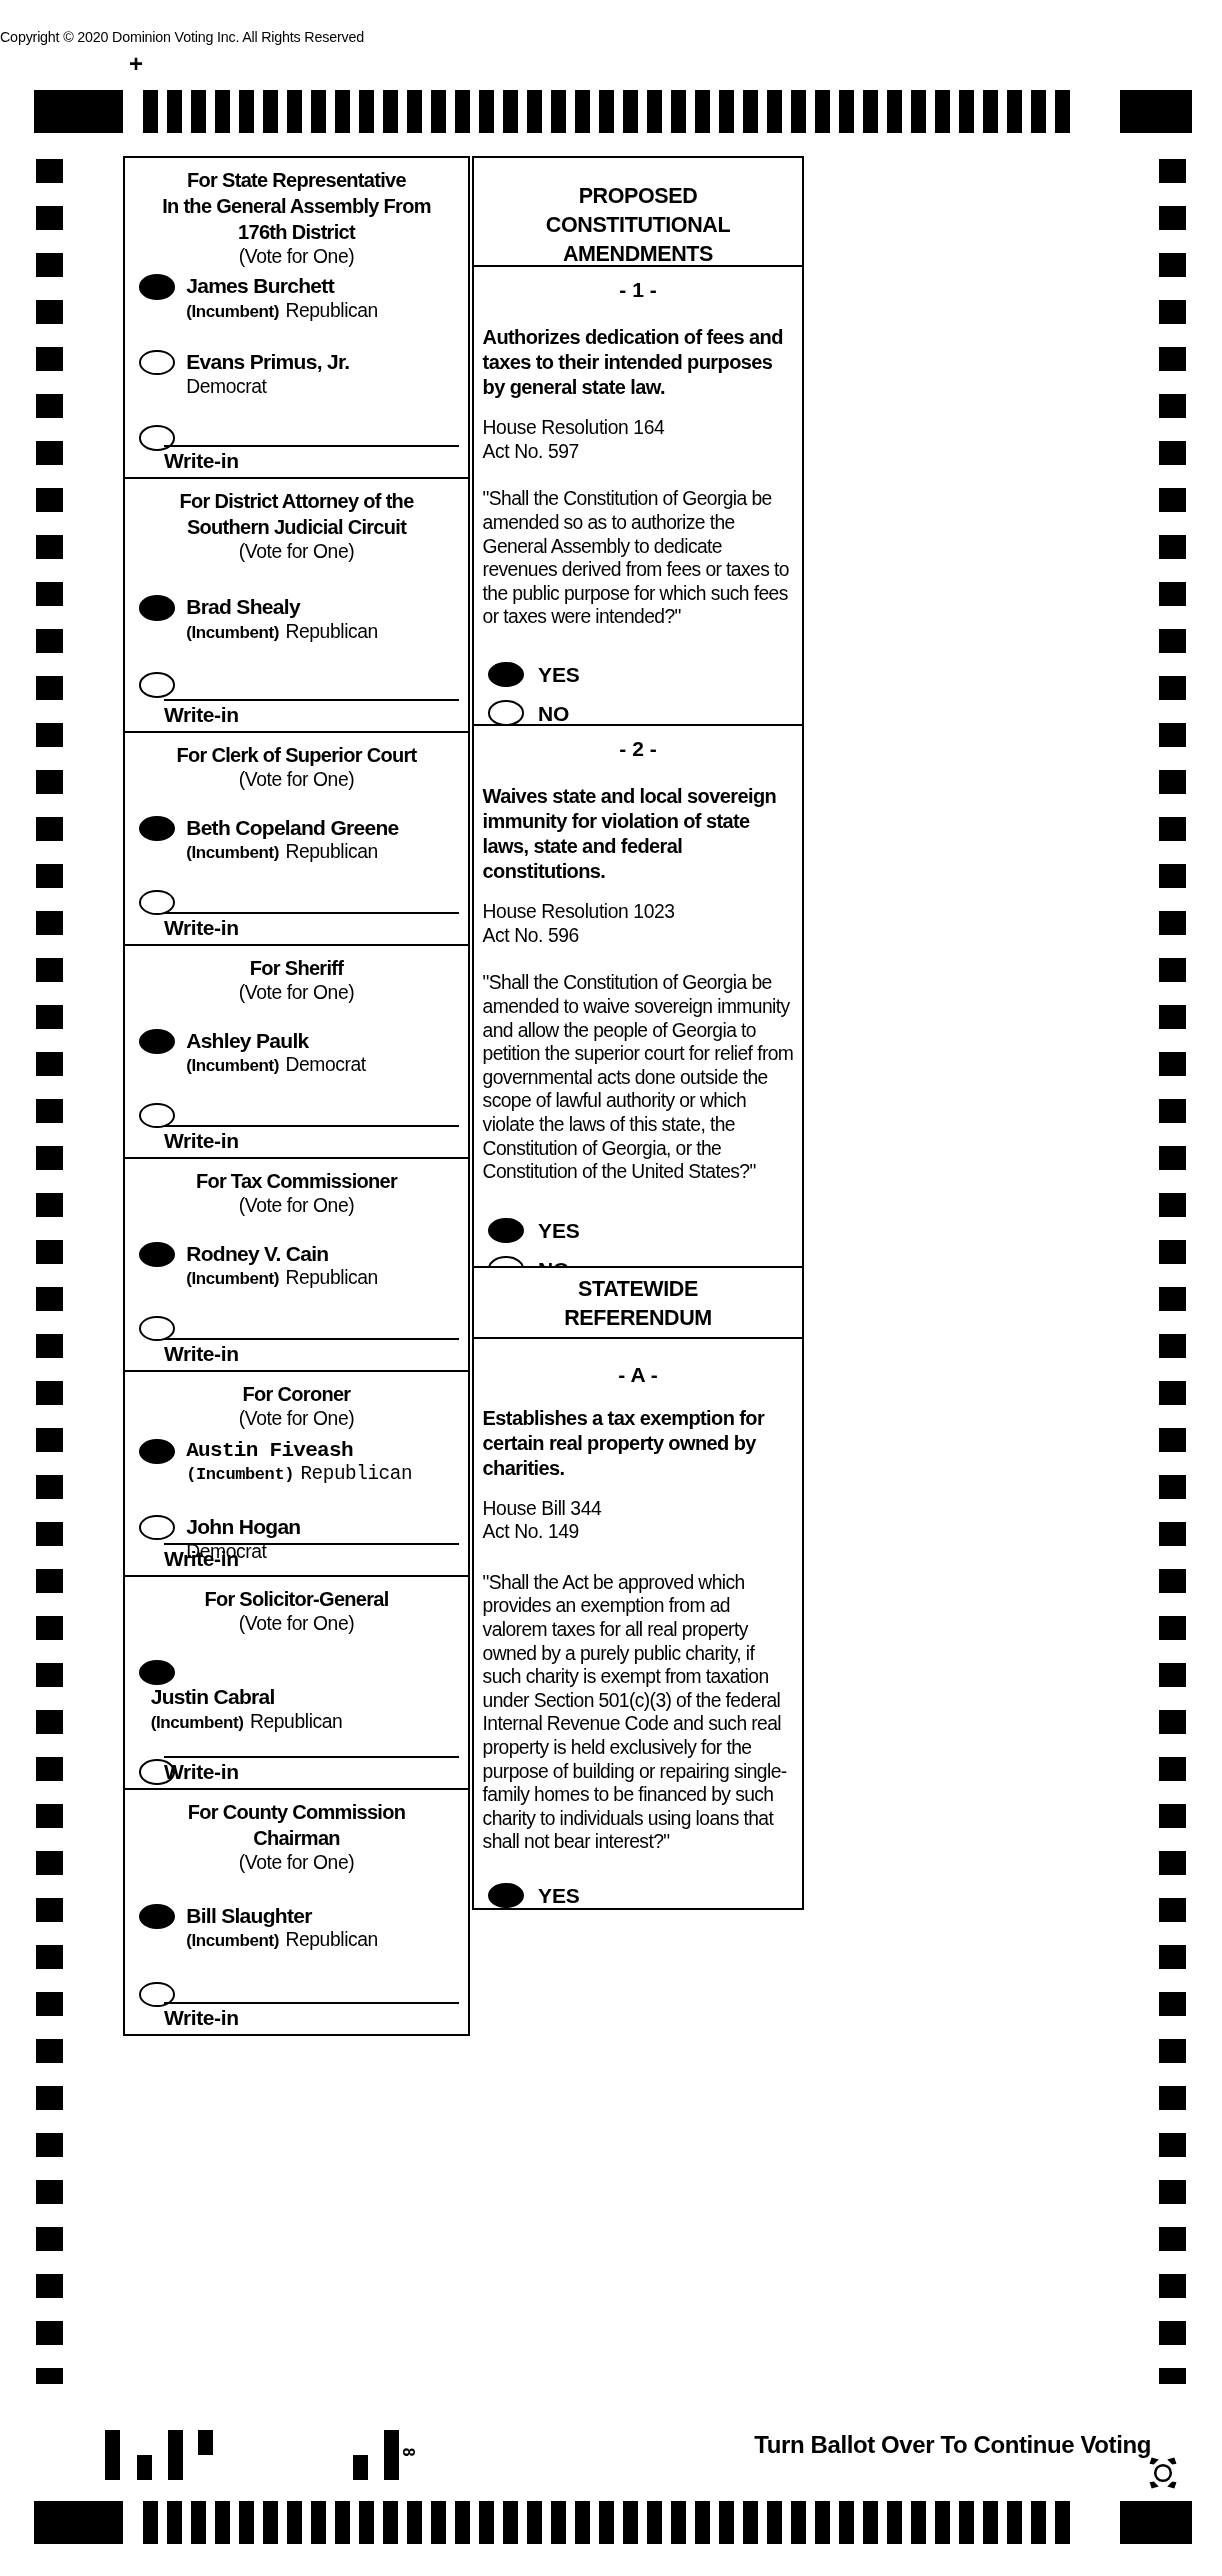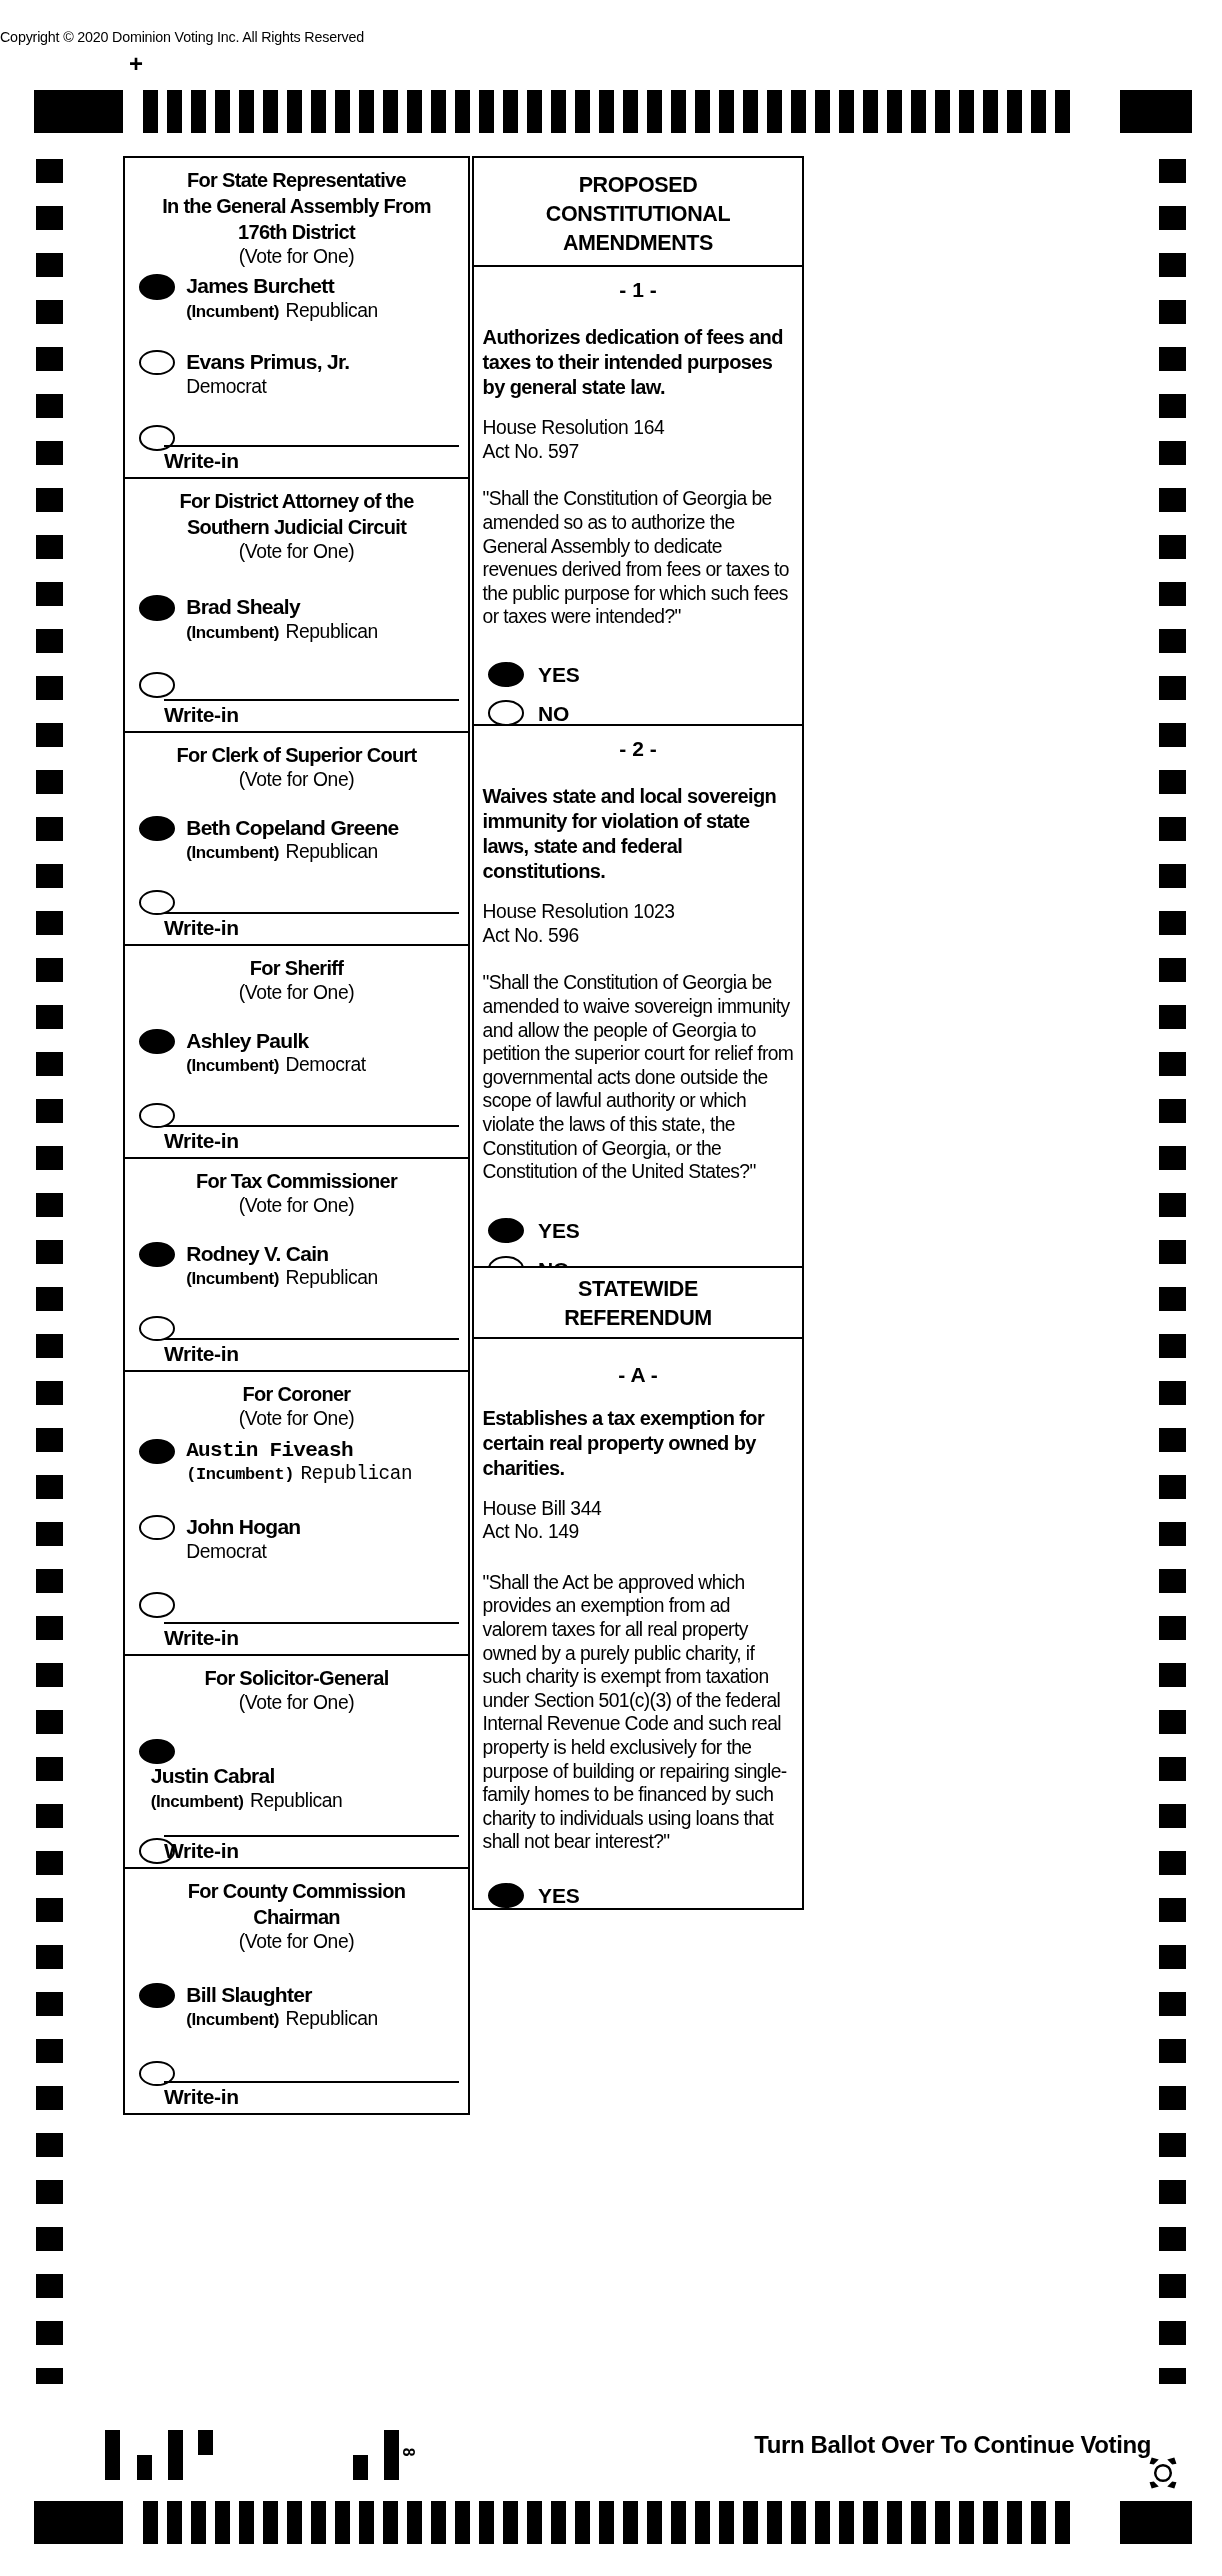--- a/index.html
+++ b/index.html
@@ -35,21 +35,21 @@
   .cinfo{margin-left:11.4px;}
   .cname{font-size:21px;font-weight:700;letter-spacing:-0.7px;line-height:23px;}
   .csub{margin-top:2.9px;font-size:19.3px;letter-spacing:-0.4px;line-height:21.5px;}
   .csub .inc{font-weight:700;font-size:17px;margin-right:6.4px;}
   .csub .inc:empty{margin-right:0;}
   .writein{position:absolute;left:39px;right:8.6px;bottom:4.3px;}
   .wline{border-top:2.1px solid #000;margin-bottom:2.1px;}
   .wlabel{font-weight:700;font-size:21px;letter-spacing:-0.4px;}
 
   
-  .mhead-t{text-align:center;font-weight:700;font-size:21.5px;line-height:29px;letter-spacing:-0.4px;margin-top:4px;}
+  .mhead-t{text-align:center;font-weight:700;font-size:21.5px;line-height:29px;letter-spacing:-0.4px;margin-top:15px;}
   .mnum{text-align:center;font-weight:700;font-size:21px;margin-top:2.9px;}
   .msum{font-weight:700;font-size:20px;line-height:25px;letter-spacing:-0.6px;margin-top:23px;}
   .mauth{font-size:19.3px;line-height:23.6px;letter-spacing:-0.4px;margin-top:15.7px;}
   .mq{font-size:19.3px;line-height:23.6px;letter-spacing:-0.6px;margin-top:24px;}
   .ynrow{display:flex;align-items:flex-end;margin-left:5.7px;}
   .ynrow .ynlabel{font-weight:700;font-size:21px;margin-left:14.3px;letter-spacing:-0.2px;}
 
   
   .turnover{position:absolute;top:2431px;right:72px;font-size:24px;font-weight:700;letter-spacing:-0.4px;}
   .barcode{position:absolute;left:100px;top:2430px;width:329px;height:53px;}
@@ -173,21 +173,21 @@
       </div>
       <div class="cand" style="margin-top:26px;">
         <span class="oval"></span>
       </div>
       <div class="writein">
         <div class="wline"></div>
         <div class="wlabel">Write-in</div>
       </div>
     </section>
 
-    <section style="height:284px">
+    <section style="height:205px">
       <div class="c-title preline">For Coroner</div>
       <div class="c-vote">(Vote for One)</div>
       <div class="cand" style="margin-top:8px;font-family:Liberation Mono, monospace;">
         <span class="oval filled"></span>
         <div class="cinfo">
           <div class="cname">Austin Fiveash</div>
           <div class="csub"><span class="inc">(Incumbent)</span><span>Republican</span></div>
         </div>
       </div>
       <div class="cand" style="margin-top:29px;">

